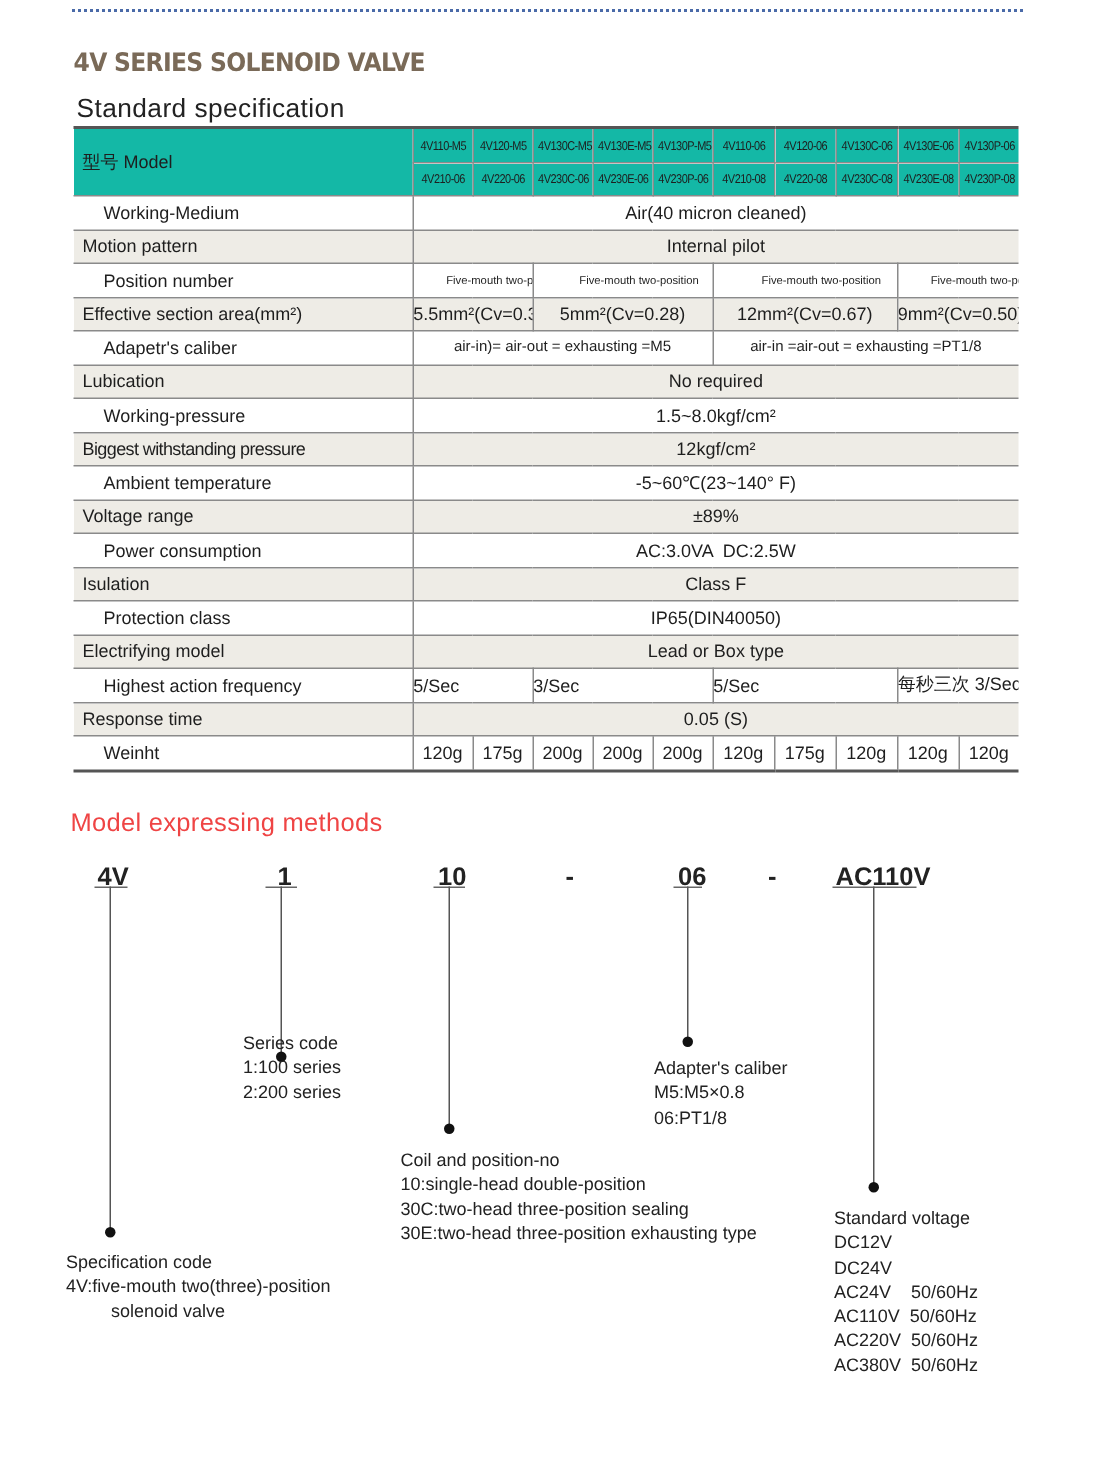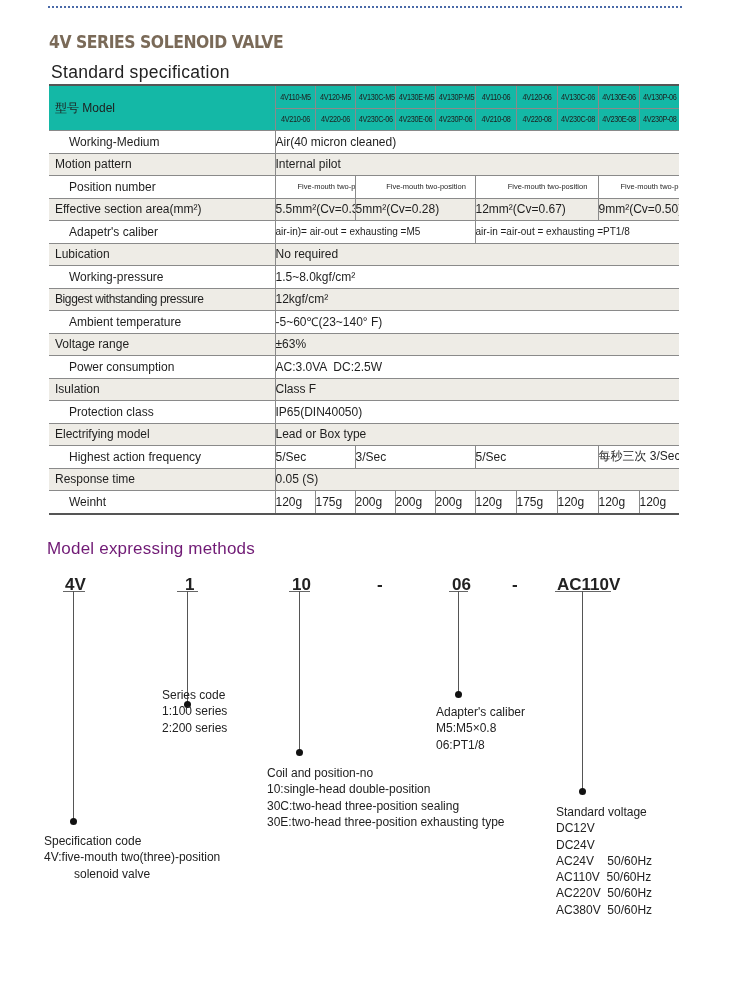--- a/index.html
+++ b/index.html
@@ -9,25 +9,25 @@
   .subhead { position:absolute; left:51px; top:62px; font-size:17.5px; color:#222; letter-spacing:0.3px;text-align:center; }
   table.spec { position:absolute; left:49px; top:84px; width:630px; border-collapse:collapse; table-layout:fixed; font-size:12px; }
   table.spec td { border:1px solid #8a8a8a; padding:0; height:21.5px; white-space:nowrap; overflow:hidden; }
   table.spec tr.shade td { background:#eeece6; }
   table.spec tr.model-row td { background:#14b8a6; }
   table.spec tr.top td { border-top:2px solid #555; }
   table.spec tr.bottom td { border-bottom:2px solid #555; }
   table.spec td.lbl { border-left:none; padding-left:6px; font-size:12px; }
   table.spec td.lbl.ind { padding-left:20px; }
   table.spec td:last-child { border-right:none; }
-  table.spec td.c { text-align:left; }
+  table.spec td.c { text-align:center; }
   table.spec td.r { text-align:left; padding-right:6px; }
   .mcode { font-family:"Liberation Sans", sans-serif; font-size:8.5px; text-align:center; letter-spacing:-0.4px; transform:scaleX(0.86); display:block; }
   .tiny { font-size:7.5px; display:block; text-align:center;margin-left:22px; }
-  .sect2 { position:absolute; left:47px; top:539px; font-size:17px; color:#701a75; letter-spacing:0.2px; }
+  .sect2 { position:absolute; left:47px; top:539px; font-size:17px; color:#ef4444; letter-spacing:0.2px; }
   .code { position:absolute; font-size:17px; top:575px; color:#222;font-weight:bold; }
   .tick { position:absolute; top:591px; height:0; border-top:1px solid #666; }
   .vline { position:absolute; width:0; border-left:1px solid #555; }
   .dot { position:absolute; width:7px; height:7px; border-radius:50%; background:#111; }
   .desc { position:absolute; font-size:12px; line-height:16.3px; color:#222; white-space:pre; }
 </style>
 </head>
 <body>
 
 <div class="dotline"></div>
@@ -160,21 +160,21 @@
   <tr class="shade">
     <td class="lbl" style="letter-spacing:-0.4px">Biggest withstanding pressure</td>
     <td class="c" colspan="10">12kgf/cm²</td>
   </tr>
   <tr>
     <td class="lbl ind">Ambient temperature</td>
     <td class="c" colspan="10">-5~60℃(23~140°  F)</td>
   </tr>
   <tr class="shade">
     <td class="lbl">Voltage range</td>
-    <td class="c" colspan="10">±63%</td>
+    <td class="c" colspan="10">±89%</td>
   </tr>
   <tr>
     <td class="lbl ind">Power consumption</td>
     <td class="c" colspan="10" style="white-space:pre">AC:3.0VA  DC:2.5W</td>
   </tr>
   <tr class="shade">
     <td class="lbl">Isulation</td>
     <td class="c" colspan="10">Class F</td>
   </tr>
   <tr>

